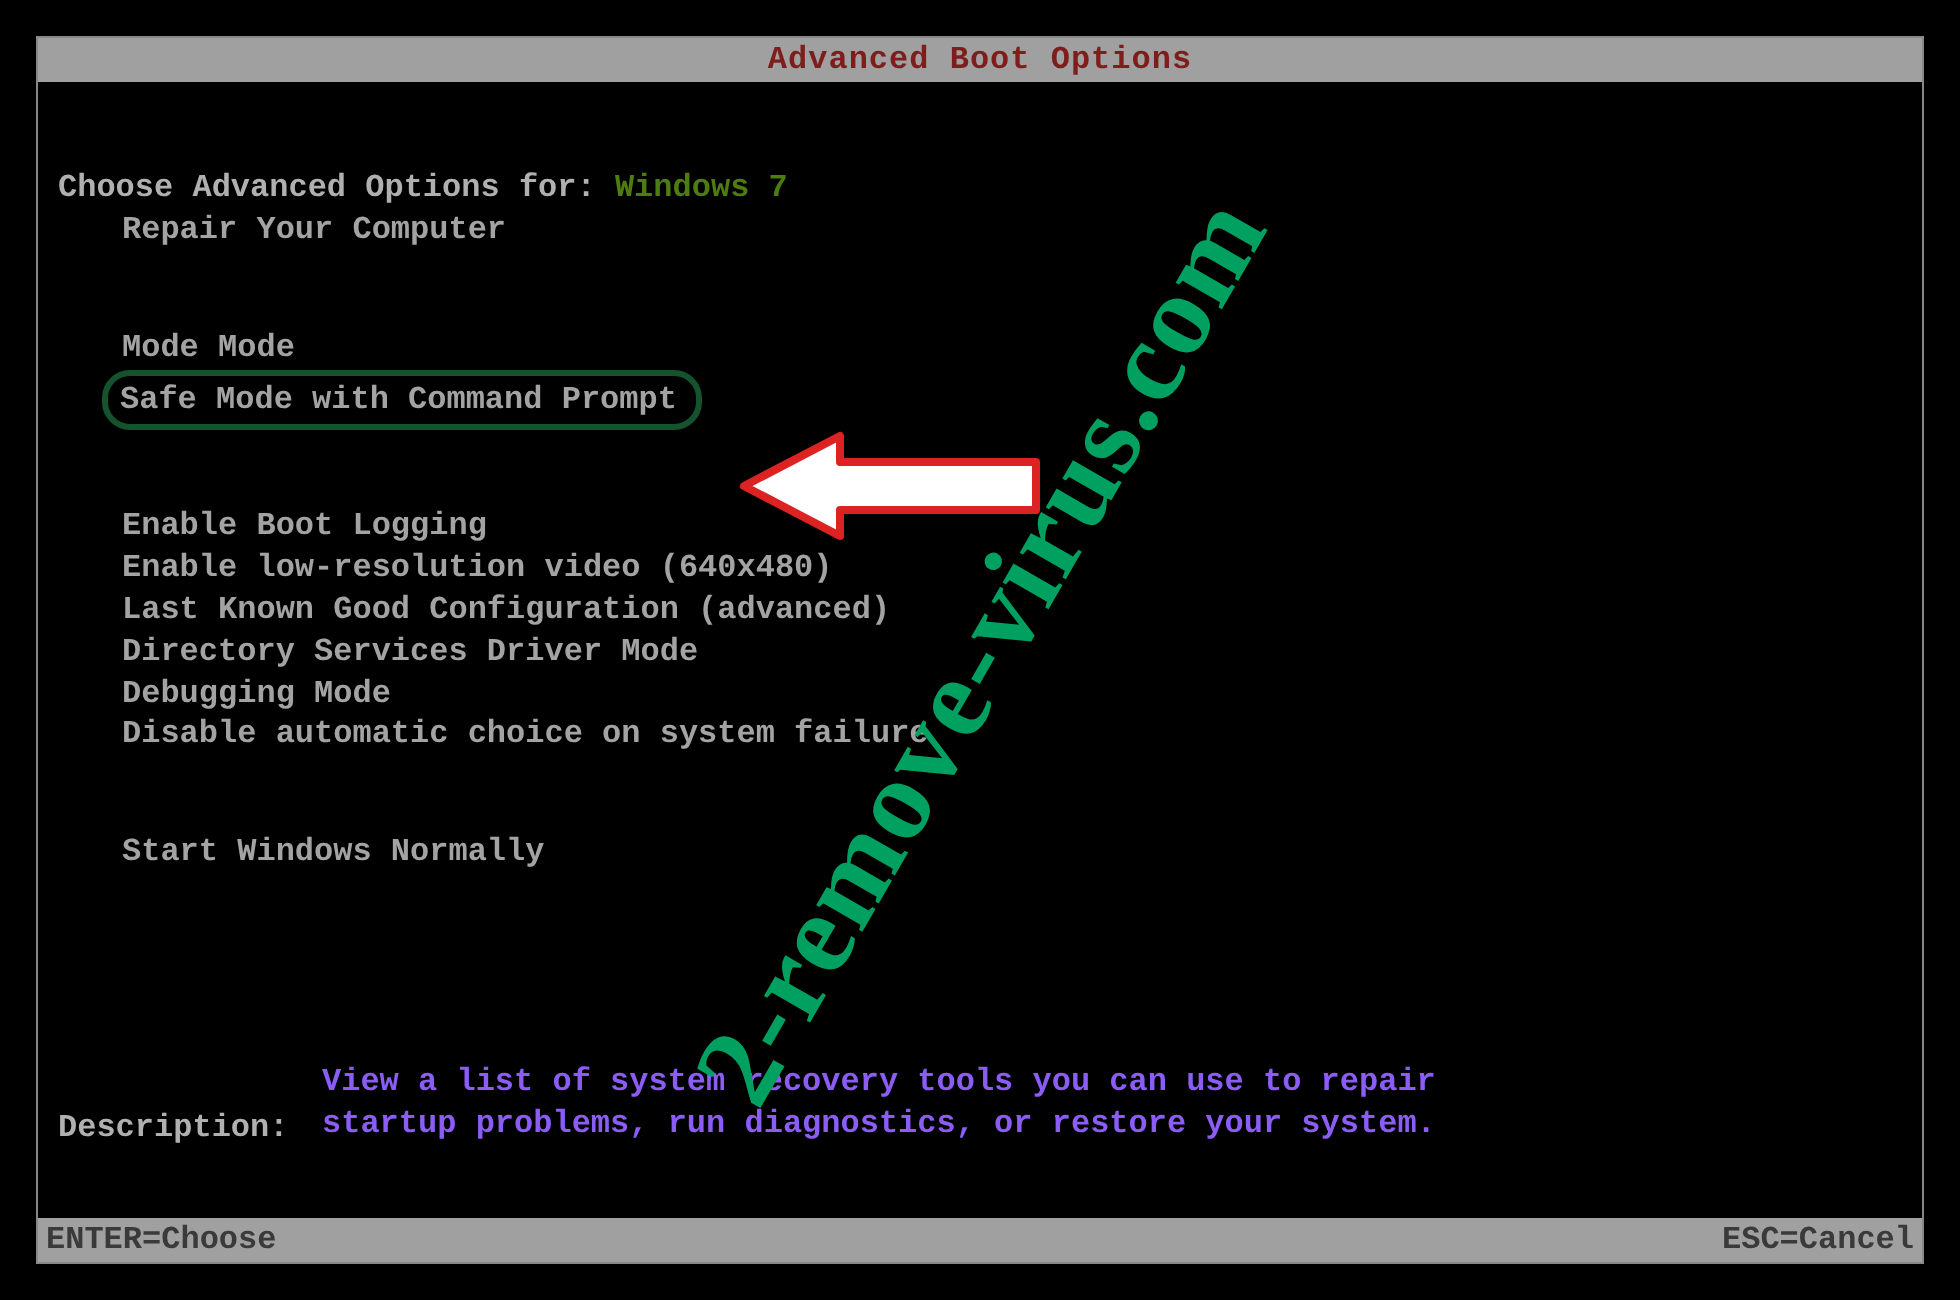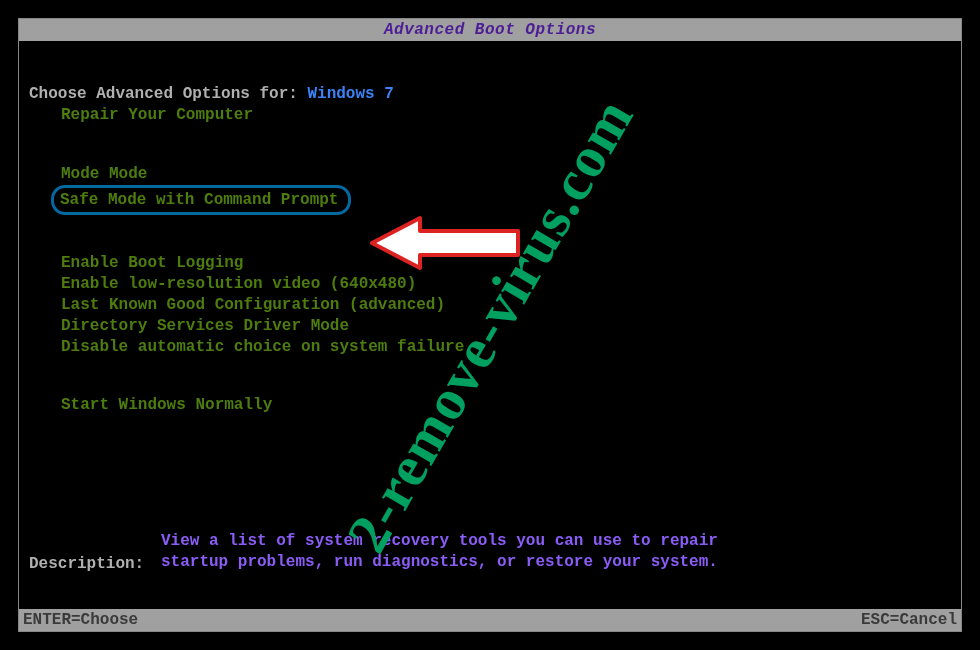--- a/index.html
+++ b/index.html
@@ -18,44 +18,43 @@
       position: absolute;
       left: 18px;
       top: 18px;
       width: 944px;
       height: 614px;
       border: 1px solid #888;
     }
     .titlebar {
       height: 22px;
       background: #a0a0a0;
-      color: #4c1d95;
+      color: #7f1d1d;
       text-align: center;
       line-height: 22px;
       letter-spacing: 0.5px;
-      font-style: italic;
     }
     .content {
       padding: 44px 0 0 10px;
       position: relative;
       height: calc(100% - 22px - 22px);
     }
     .choose-line { margin-bottom: 2px; }
-    .choose-os { color: #3b82f6; }
+    .choose-os { color: #4d7c0f; }
     .hint-line { margin-bottom: 38px; }
     .section { margin-left: 28px; margin-bottom: 38px; }
     .option {
-      color: #4d7c0f;
+      color: #a3a3a3;
       line-height: 1.3;
       display: inline-block;
       padding: 0 4px;
     }
     .option-wrap { margin: 0 0 0 0; }
     .selected {
-      border: 3px solid #0369a1;
+      border: 3px solid #14532d;
       border-radius: 14px;
       padding: 2px 10px 2px 6px;
       margin-left: -6px;
       display: inline-block;
     }
     .desc-block {
       position: absolute;
       left: 10px;
       top: 490px;
       display: flex;
@@ -116,20 +115,21 @@
         </div>
         <div class="section">
           <div class="option-wrap"><span class="option">Mode Mode</span></div>
           <div class="option-wrap"><span class="option selected">Safe Mode with Command Prompt</span></div>
         </div>
         <div class="section">
           <div class="option-wrap"><span class="option">Enable Boot Logging</span></div>
           <div class="option-wrap"><span class="option">Enable low-resolution video (640x480)</span></div>
           <div class="option-wrap"><span class="option">Last Known Good Configuration (advanced)</span></div>
           <div class="option-wrap"><span class="option">Directory Services Driver Mode</span></div>
+          <div class="option-wrap"><span class="option">Debugging Mode</span></div>
           <div class="option-wrap"><span class="option">Disable automatic choice on system failure</span></div>
         </div>
         <div class="section">
           <div class="option-wrap"><span class="option">Start Windows Normally</span></div>
         </div>
       </div>
 
     <div class="desc-block">
       <div class="desc-label">Description:</div>
       <div class="desc-text">View a list of system recovery tools you can use to repair startup problems, run diagnostics, or restore your system.</div>

